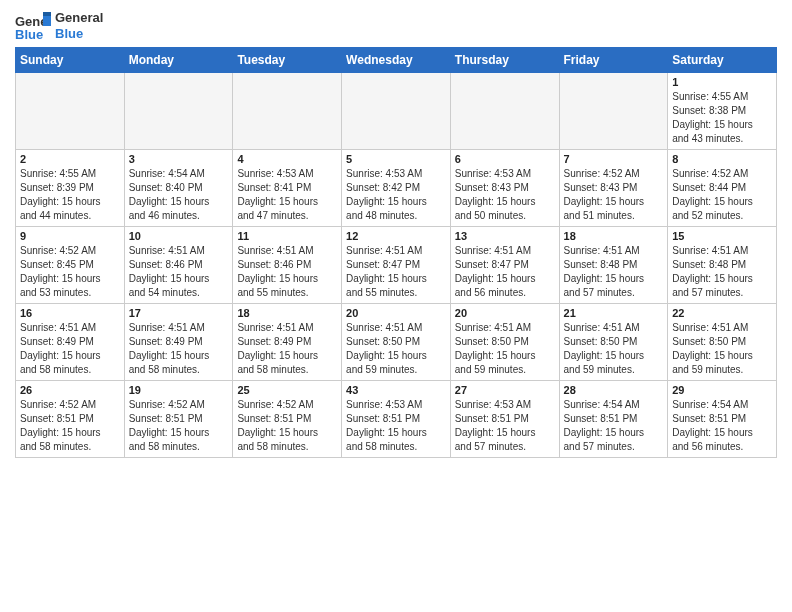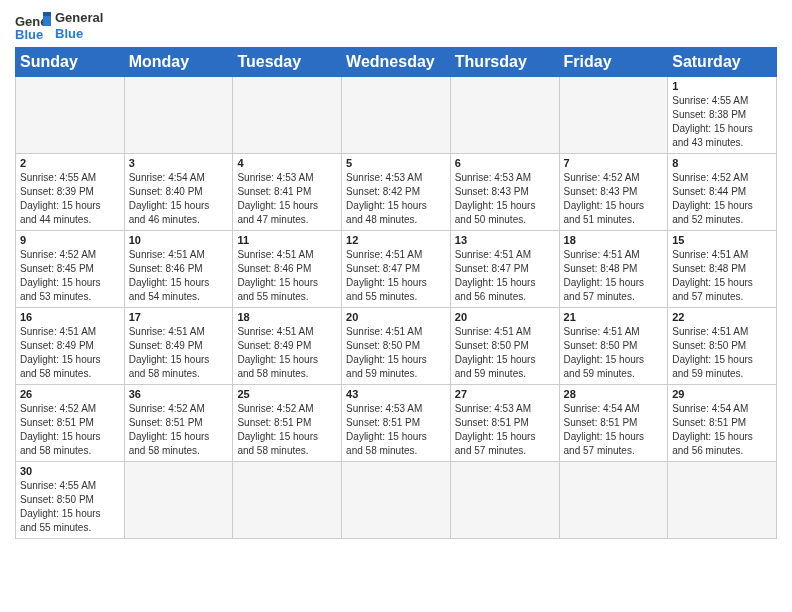--- a/index.html
+++ b/index.html
@@ -39,21 +39,21 @@
       color: #555;
     }
     .calendar {
       width: 100%;
       border-collapse: collapse;
       border: 1px solid #ccc;
     }
     .calendar th {
       background-color: #2a6dc2;
       color: #fff;
-      font-size: 16px;
+      font-size: 12px;
       font-weight: bold;
       padding: 5px 4px;
       text-align: left;
       border: 1px solid #2a6dc2;
     }
     .calendar td {
       width: calc(100% / 7);
       vertical-align: top;
       border: 1px solid #ccc;
       padding: 3px 4px;
@@ -217,21 +217,21 @@
           <span class="day-num">22</span>
           <div class="day-info">Sunrise: 4:51 AM<br>Sunset: 8:50 PM<br>Daylight: 15 hours and 59 minutes.</div>
         </td>
       </tr>
       <tr>
         <td>
           <span class="day-num">26</span>
           <div class="day-info">Sunrise: 4:52 AM<br>Sunset: 8:51 PM<br>Daylight: 15 hours and 58 minutes.</div>
         </td>
         <td>
-          <span class="day-num">36</span>
+          <span class="day-num">19</span>
           <div class="day-info">Sunrise: 4:52 AM<br>Sunset: 8:51 PM<br>Daylight: 15 hours and 58 minutes.</div>
         </td>
         <td>
           <span class="day-num">25</span>
           <div class="day-info">Sunrise: 4:52 AM<br>Sunset: 8:51 PM<br>Daylight: 15 hours and 58 minutes.</div>
         </td>
         <td>
           <span class="day-num">43</span>
           <div class="day-info">Sunrise: 4:53 AM<br>Sunset: 8:51 PM<br>Daylight: 15 hours and 58 minutes.</div>
         </td>
@@ -240,27 +240,15 @@
           <div class="day-info">Sunrise: 4:53 AM<br>Sunset: 8:51 PM<br>Daylight: 15 hours and 57 minutes.</div>
         </td>
         <td>
           <span class="day-num">28</span>
           <div class="day-info">Sunrise: 4:54 AM<br>Sunset: 8:51 PM<br>Daylight: 15 hours and 57 minutes.</div>
         </td>
         <td>
           <span class="day-num">29</span>
           <div class="day-info">Sunrise: 4:54 AM<br>Sunset: 8:51 PM<br>Daylight: 15 hours and 56 minutes.</div>
         </td>
-      </tr>
-      <tr class="last-row">
-        <td>
-          <span class="day-num">30</span>
-          <div class="day-info">Sunrise: 4:55 AM<br>Sunset: 8:50 PM<br>Daylight: 15 hours and 55 minutes.</div>
-        </td>
-        <td class="empty"></td>
-        <td class="empty"></td>
-        <td class="empty"></td>
-        <td class="empty"></td>
-        <td class="empty"></td>
-        <td class="empty"></td>
       </tr>
     </tbody>
 </table>
 
 </body></html>

